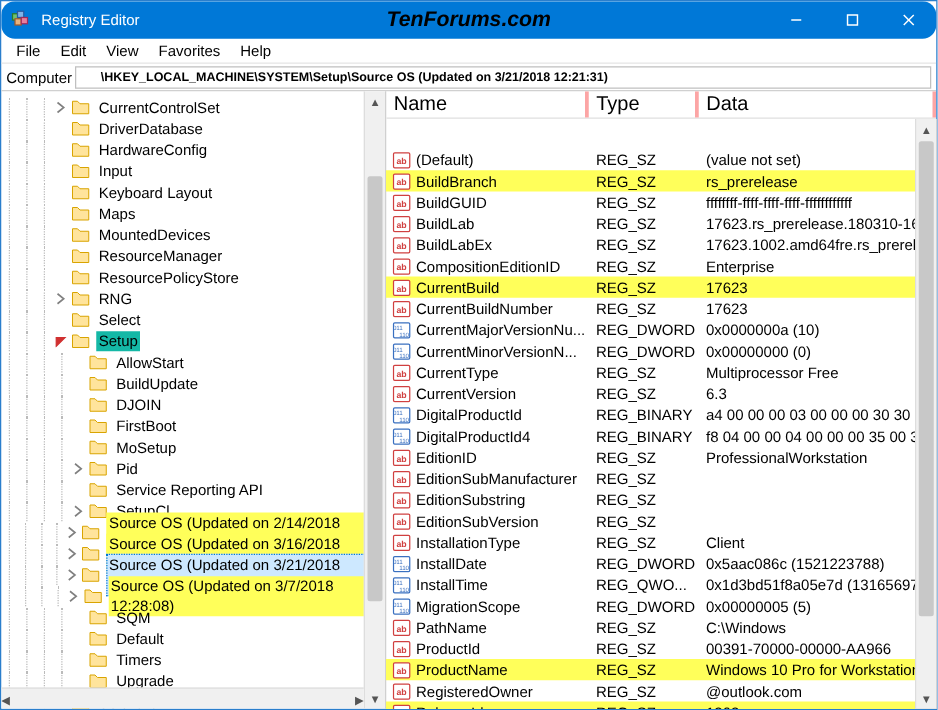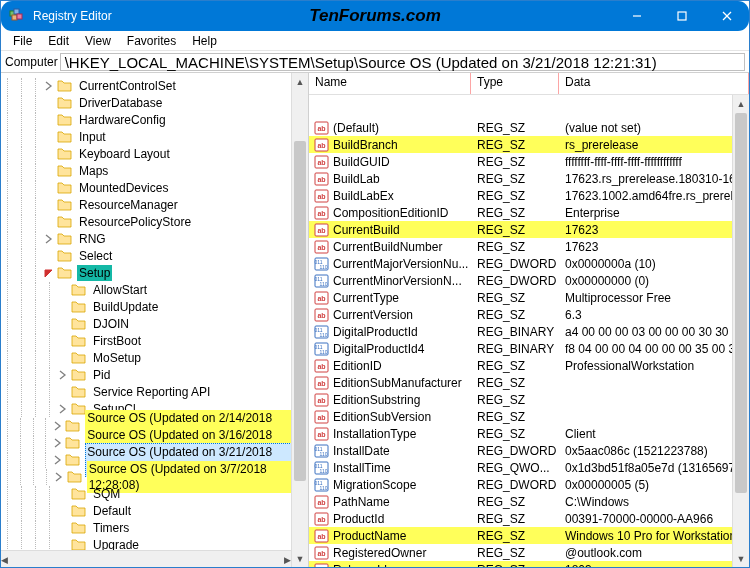--- a/index.html
+++ b/index.html
@@ -7,26 +7,26 @@
   .titlebar { height: 30px; background: #0078d7; color: #fff; display: flex; align-items: center; position: relative; border-radius: 11px; }
   .titlebar .icon { width: 16px; height: 16px; margin: 0 8px; display: inline-flex; }
   .titlebar .title { font-size: 12px; flex: none; }
   .titlebar .watermark { position: absolute; left: 0; right: 0; text-align: center; font-size: 17px; font-weight: bold; font-style: italic; color: #000000; pointer-events: none; }
   .titlebar .winbtns { margin-left: auto; display: flex; }
   .titlebar .winbtn { width: 45px; height: 30px; display: flex; align-items: center; justify-content: center; font-size: 13px; }
   .menubar { height: 20px; display: flex; align-items: center; padding: 0 4px; font-size: 12px; border-bottom: 1px solid #e5e5e5; }
   .menubar .menuitem { padding: 2px 8px; }
   .addressbar { height: 22px; display: flex; align-items: center; padding: 0 4px; font-size: 12px; border-bottom: 1px solid #d0d0d0; }
   .addressbar .label { margin-right: 2px; }
-  .addressbar .path { border: 1px solid #c0c0c0; padding: 1px 4px; flex: 1; font-size: 15px; height: 18px; line-height: 15px; }
+  .addressbar .path { border: 1px solid #c0c0c0; padding: 1px 20px; flex: 1; font-size: 10px; height: 18px; line-height: 15px; font-weight: bold; }
   .main { display: flex; height: calc(568px - 30px - 20px - 22px - 2px); }
   .treepane { width: 308px; border-right: 1px solid #d0d0d0; overflow: hidden; position: relative; padding-top: 4px;}
   .listpane { flex: 1; overflow: hidden; position: relative; }
   .listhead { display: flex; height: 22px; border-bottom: 1px solid #e0e0e0; }
-  .listhead .col { font-size: 12px; padding: 2px 6px; border-right: 1px solid #fca5a5; }
+  .listhead .col { font-size: 16px; padding: 2px 6px; border-right: 3px solid #fca5a5; }
   .col-name { width: 162px; } .col-type { width: 88px; } .col-data { flex: 1; }
   .listrows { overflow-y: auto; overflow-x: hidden; height: calc(100% - 22px); margin-top: 24px; }
   .row { display: flex; height: 17px; align-items: center; font-size: 12px; }
   .row.hl { background: #ffff5a; }
   .row .c1 { width: 162px; display: flex; align-items: center; padding-left: 4px; overflow: hidden; white-space: nowrap; }
   .row .c2 { width: 88px; padding-left: 6px; white-space: nowrap;}
   .row .c3 { flex: 1; padding-left: 6px; overflow: hidden; white-space: nowrap; }
   .row .ic { width: 16px; height: 16px; margin-right: 4px; flex: none; display: inline-flex; align-items: center; justify-content: center; }
   .tree { font-size: 12px; line-height: 16px; }
   .trow { display: flex; align-items: center; height: 17px; position: relative; }

